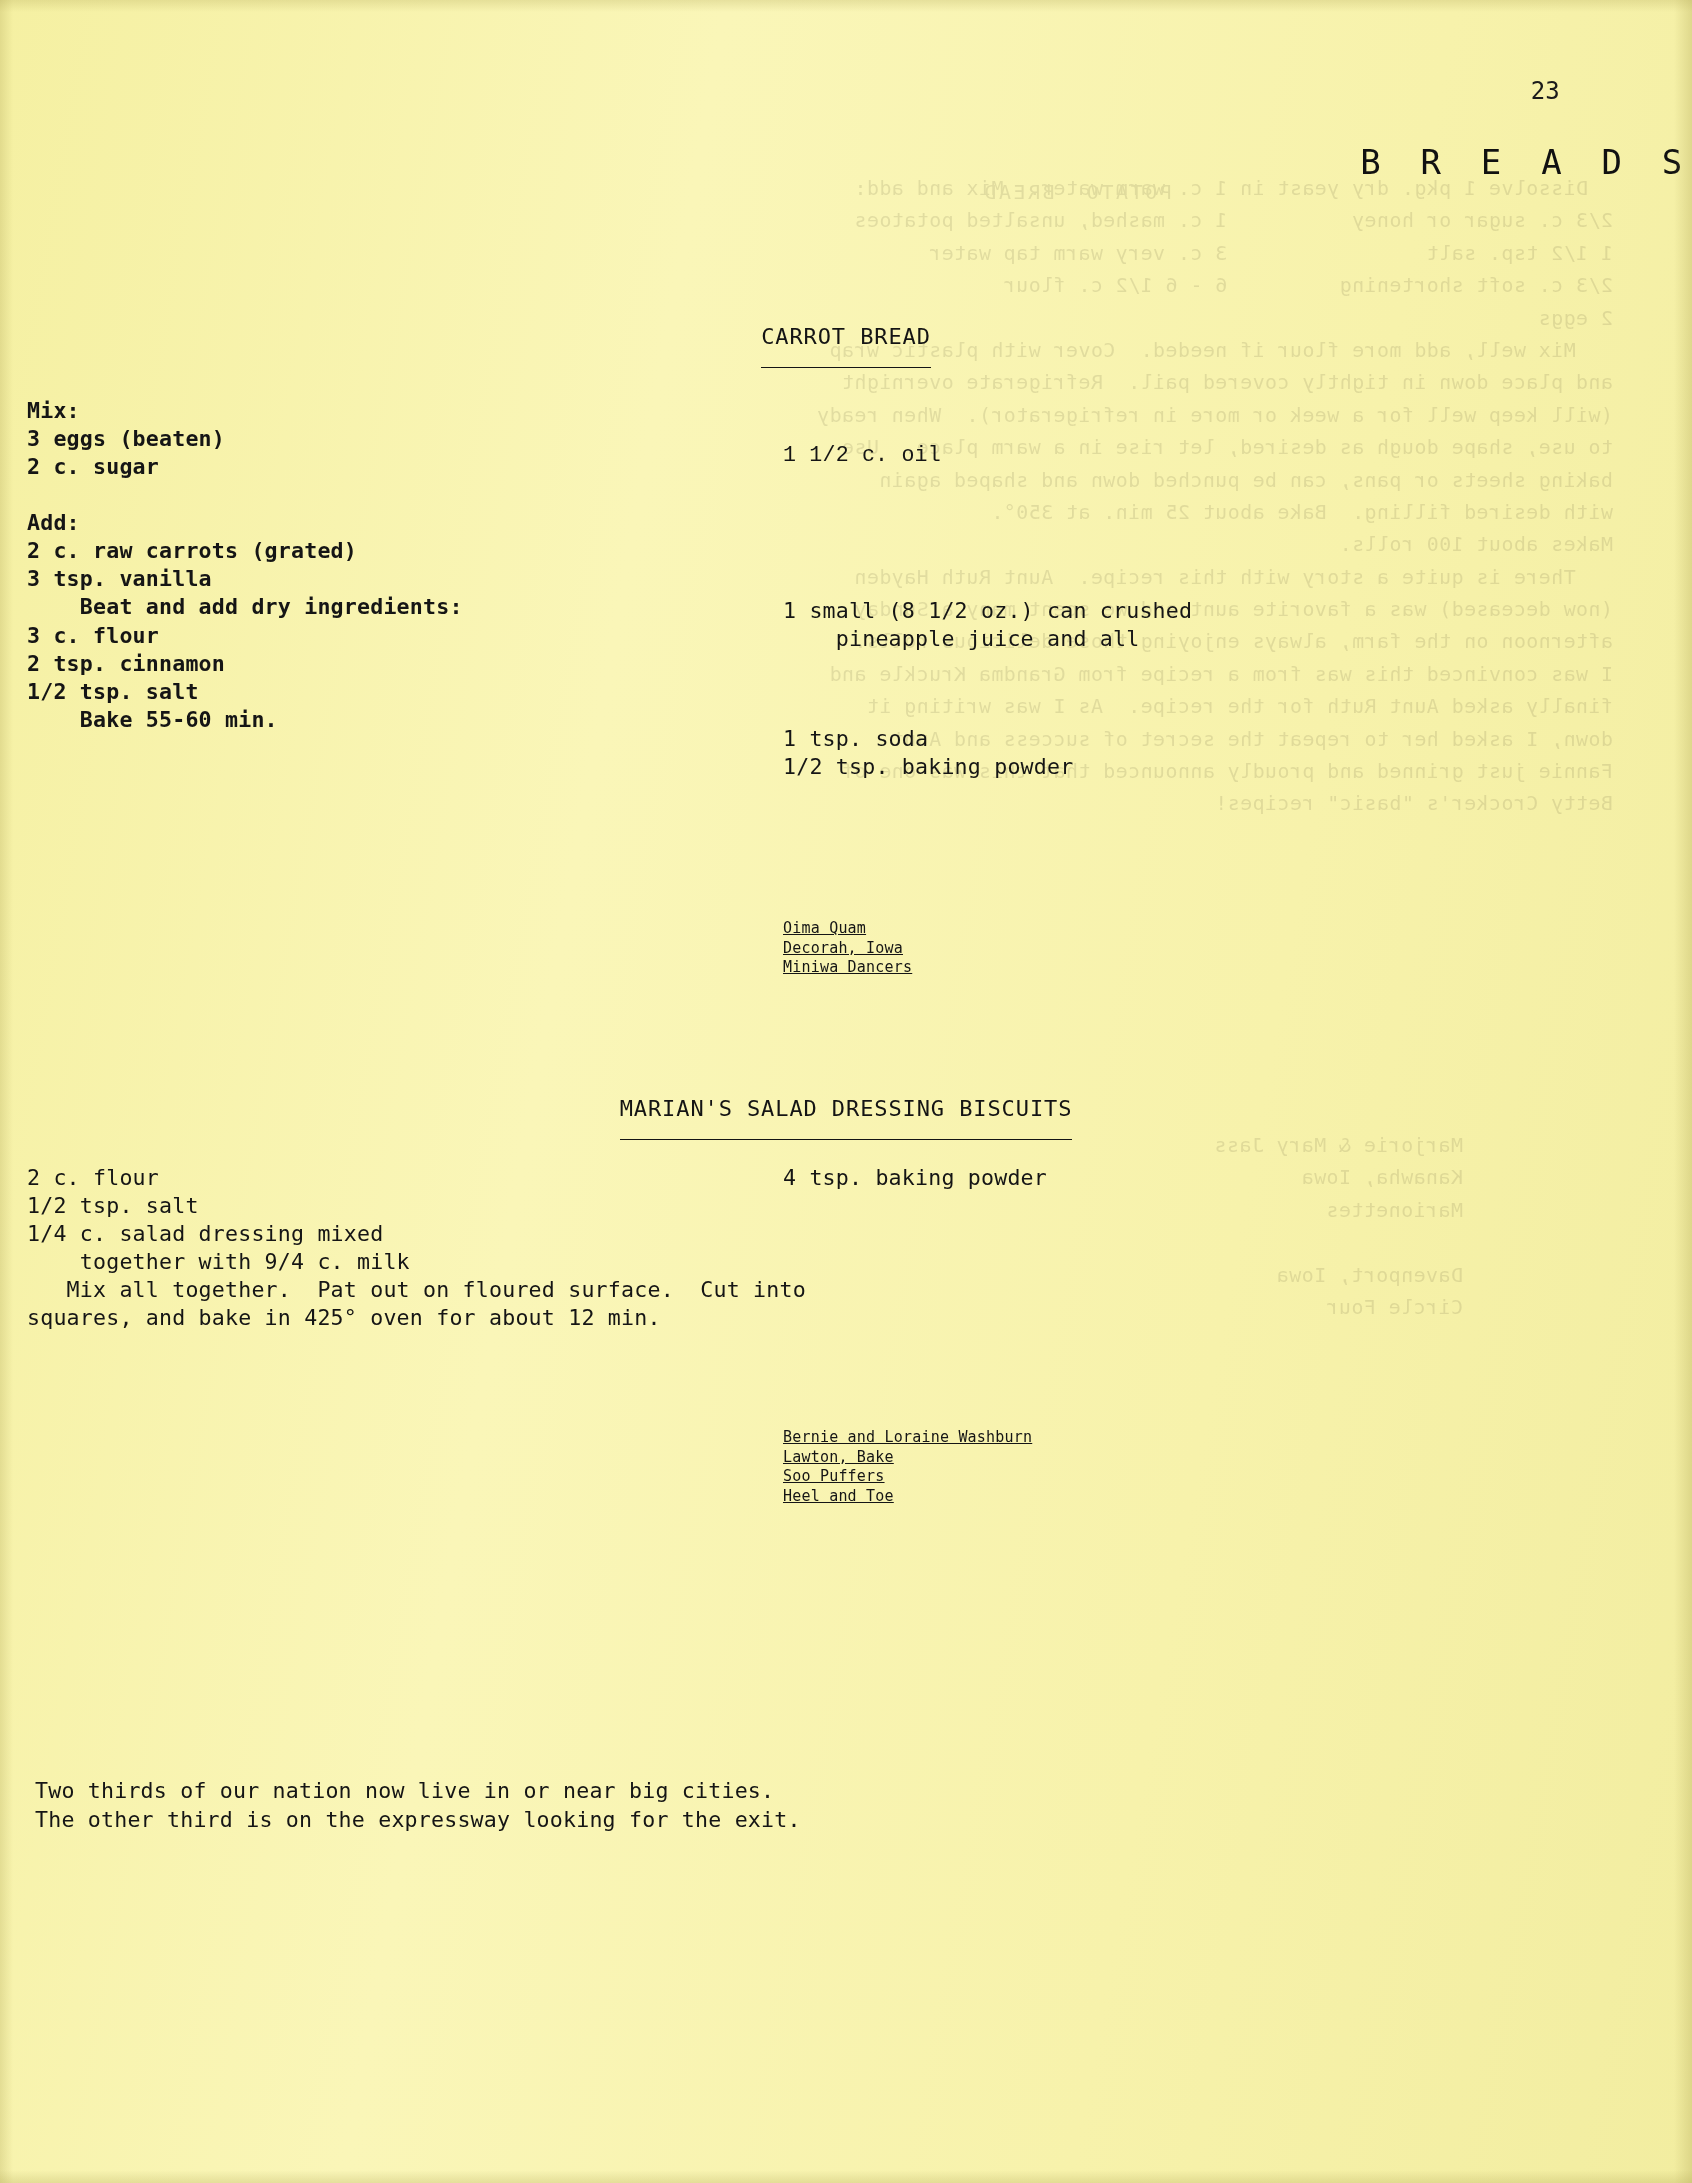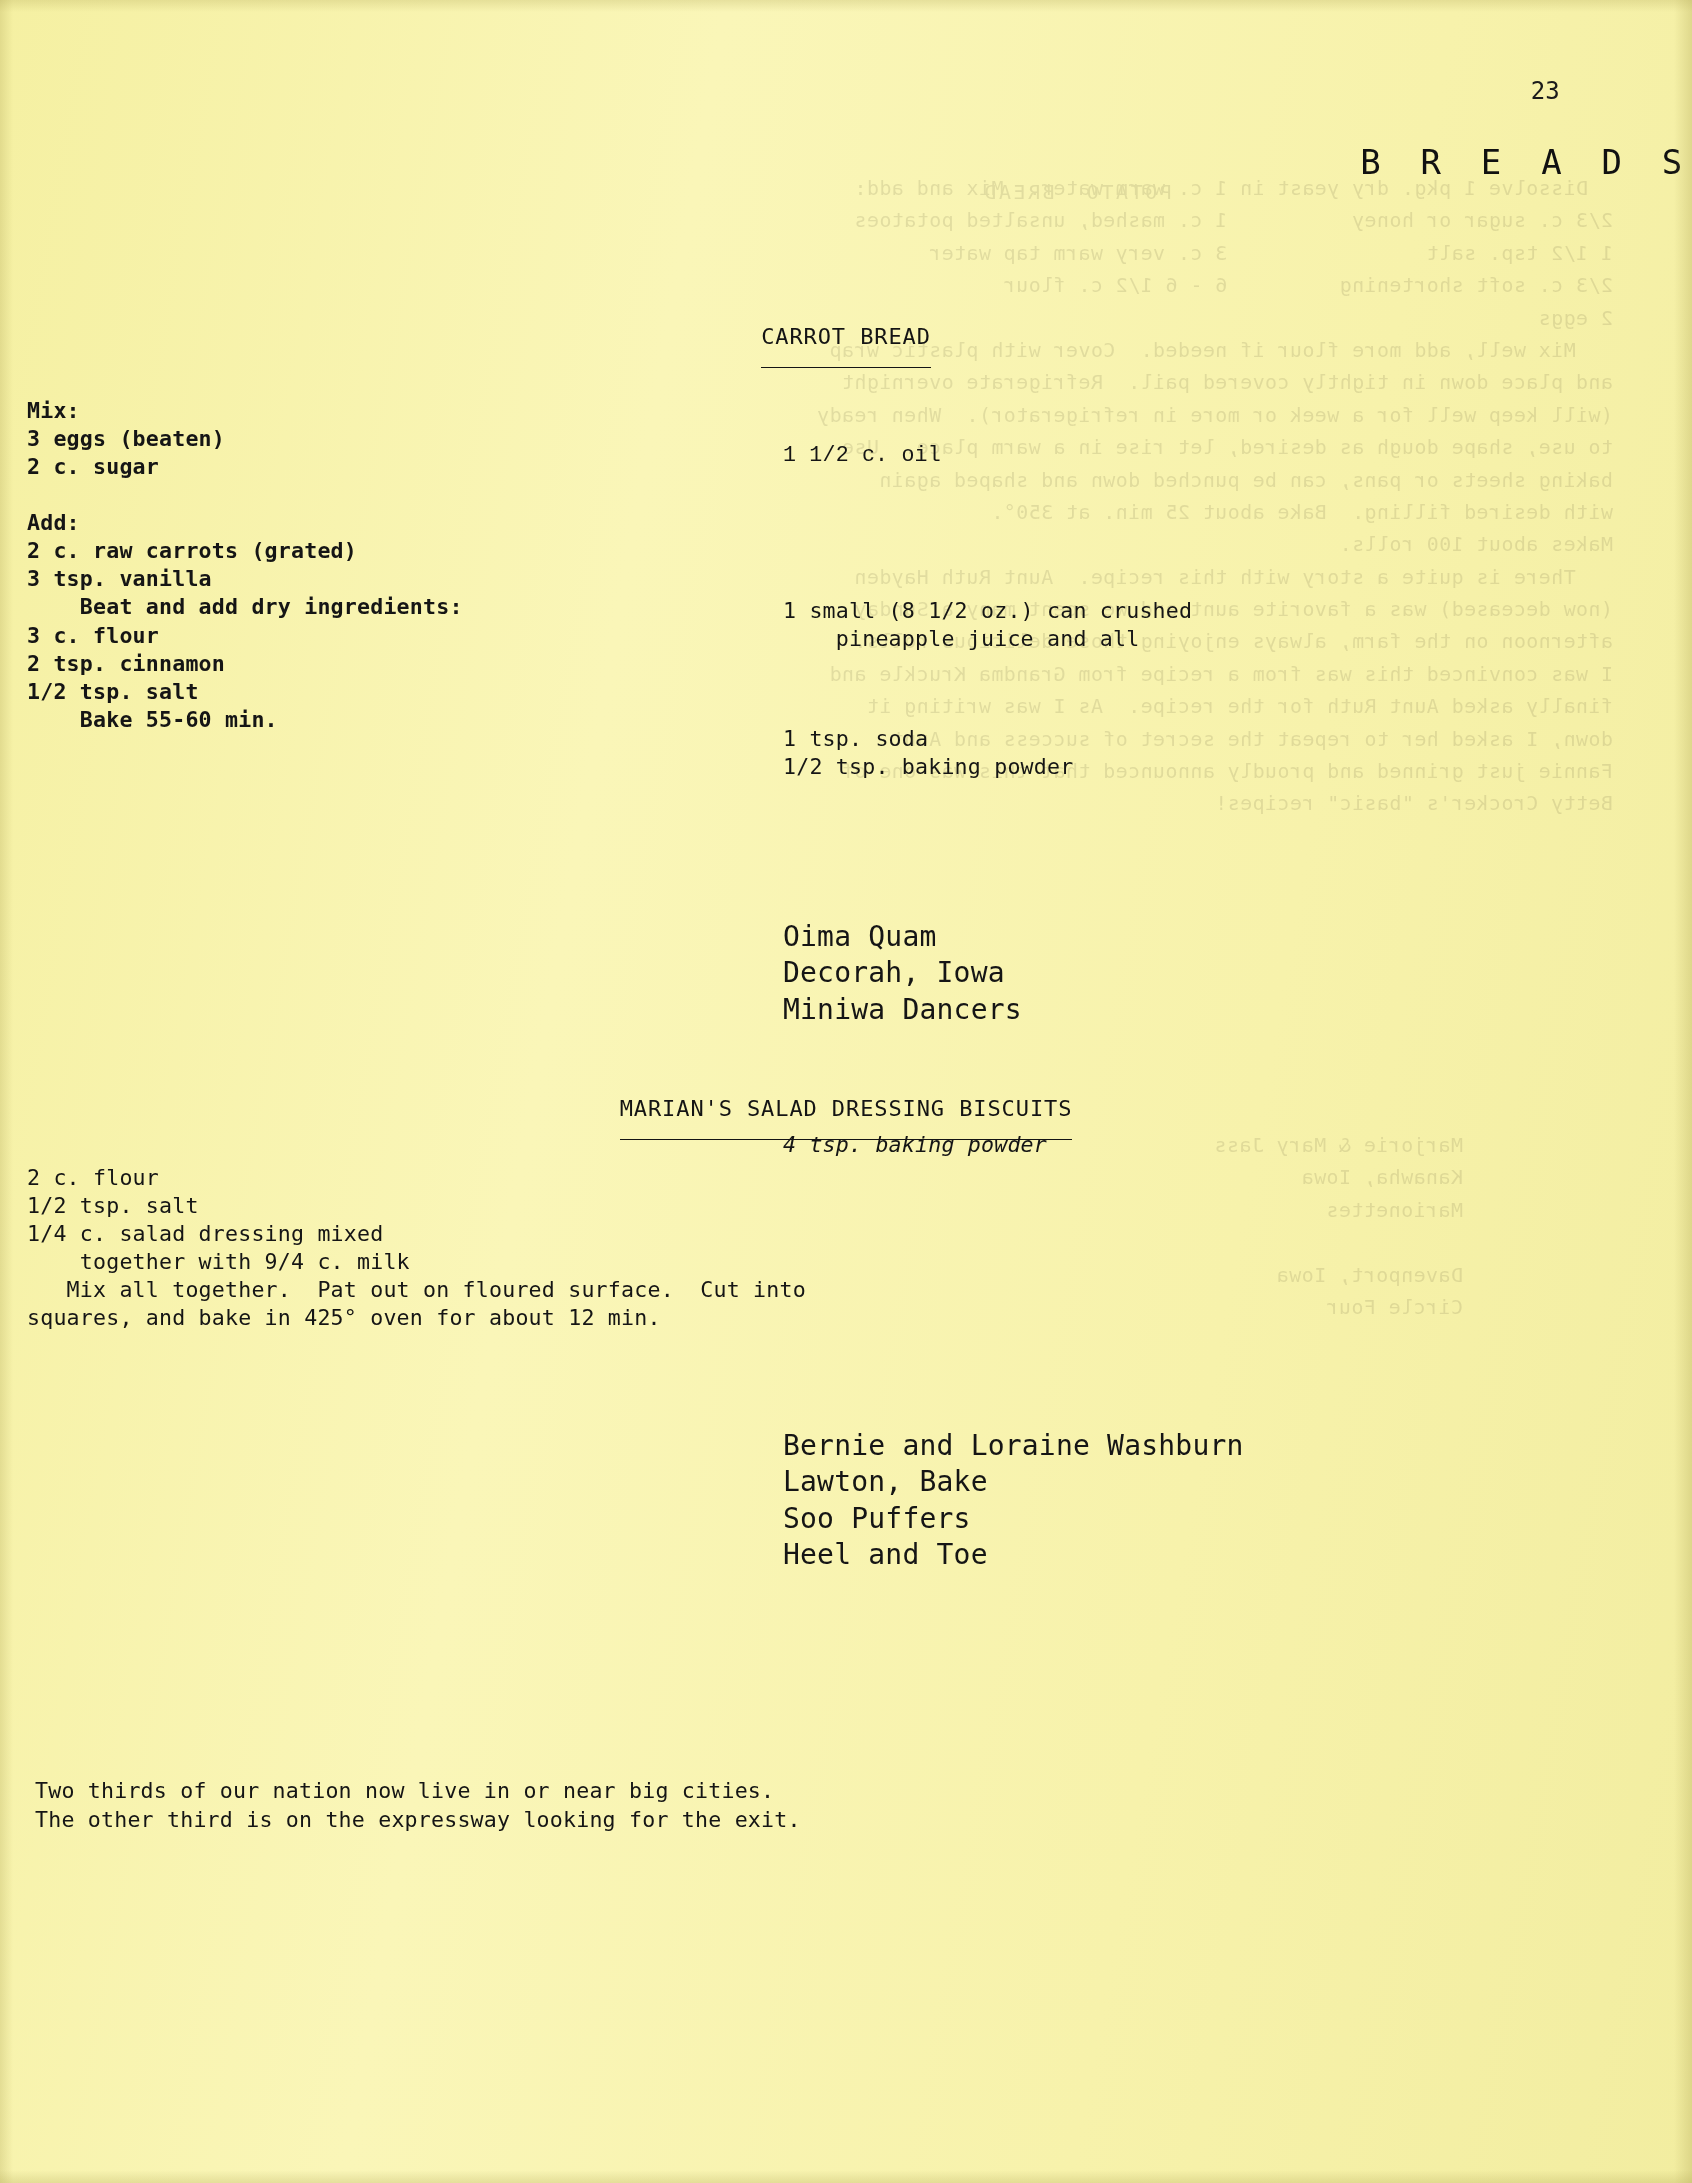--- a/index.html
+++ b/index.html
@@ -121,23 +121,24 @@
     position: absolute;
     white-space: pre;
     font-size: 21.6px;
     line-height: 1.30;
     color: #151515;
   }
 
   .credit {
     position: absolute;
     white-space: pre;
-    font-size: 28px;
+    font-size: 15px;
     line-height: 1.30;
     color: #151515;
+    text-decoration: underline;
   }
 
   .footer-note {
     position: absolute;
     left: 35px;
     top: 1777px;
     white-space: pre;
     font-size: 21.6px;
     line-height: 1.34;
     color: #151515;
@@ -217,21 +218,21 @@
       <span>MARIAN'S  SALAD  DRESSING  BISCUITS</span>
     </div>
 
     <div class="block" style="left:27px; top:1164px;">2 c. flour
 1/2 tsp. salt
 1/4 c. salad dressing mixed
     together with 9/4 c. milk
    Mix all together.  Pat out on floured surface.  Cut into
 squares, and bake in 425° oven for about 12 min.</div>
 
-    <div class="block" style="left:783px; top:1131px;font-style:italic;">4 tsp. baking powder</div>
+    <div class="block" style="left:783px; top:1164px;">4 tsp. baking powder</div>
 
     <div class="credit" style="left:783px; top:1428px;">Bernie and Loraine Washburn
 Lawton, Bake
 Soo Puffers
 Heel and Toe</div>
 
     <div class="footer-note">Two thirds of our nation now live in or near big cities.
 The other third is on the expressway looking for the exit.</div>
 
   </div>

